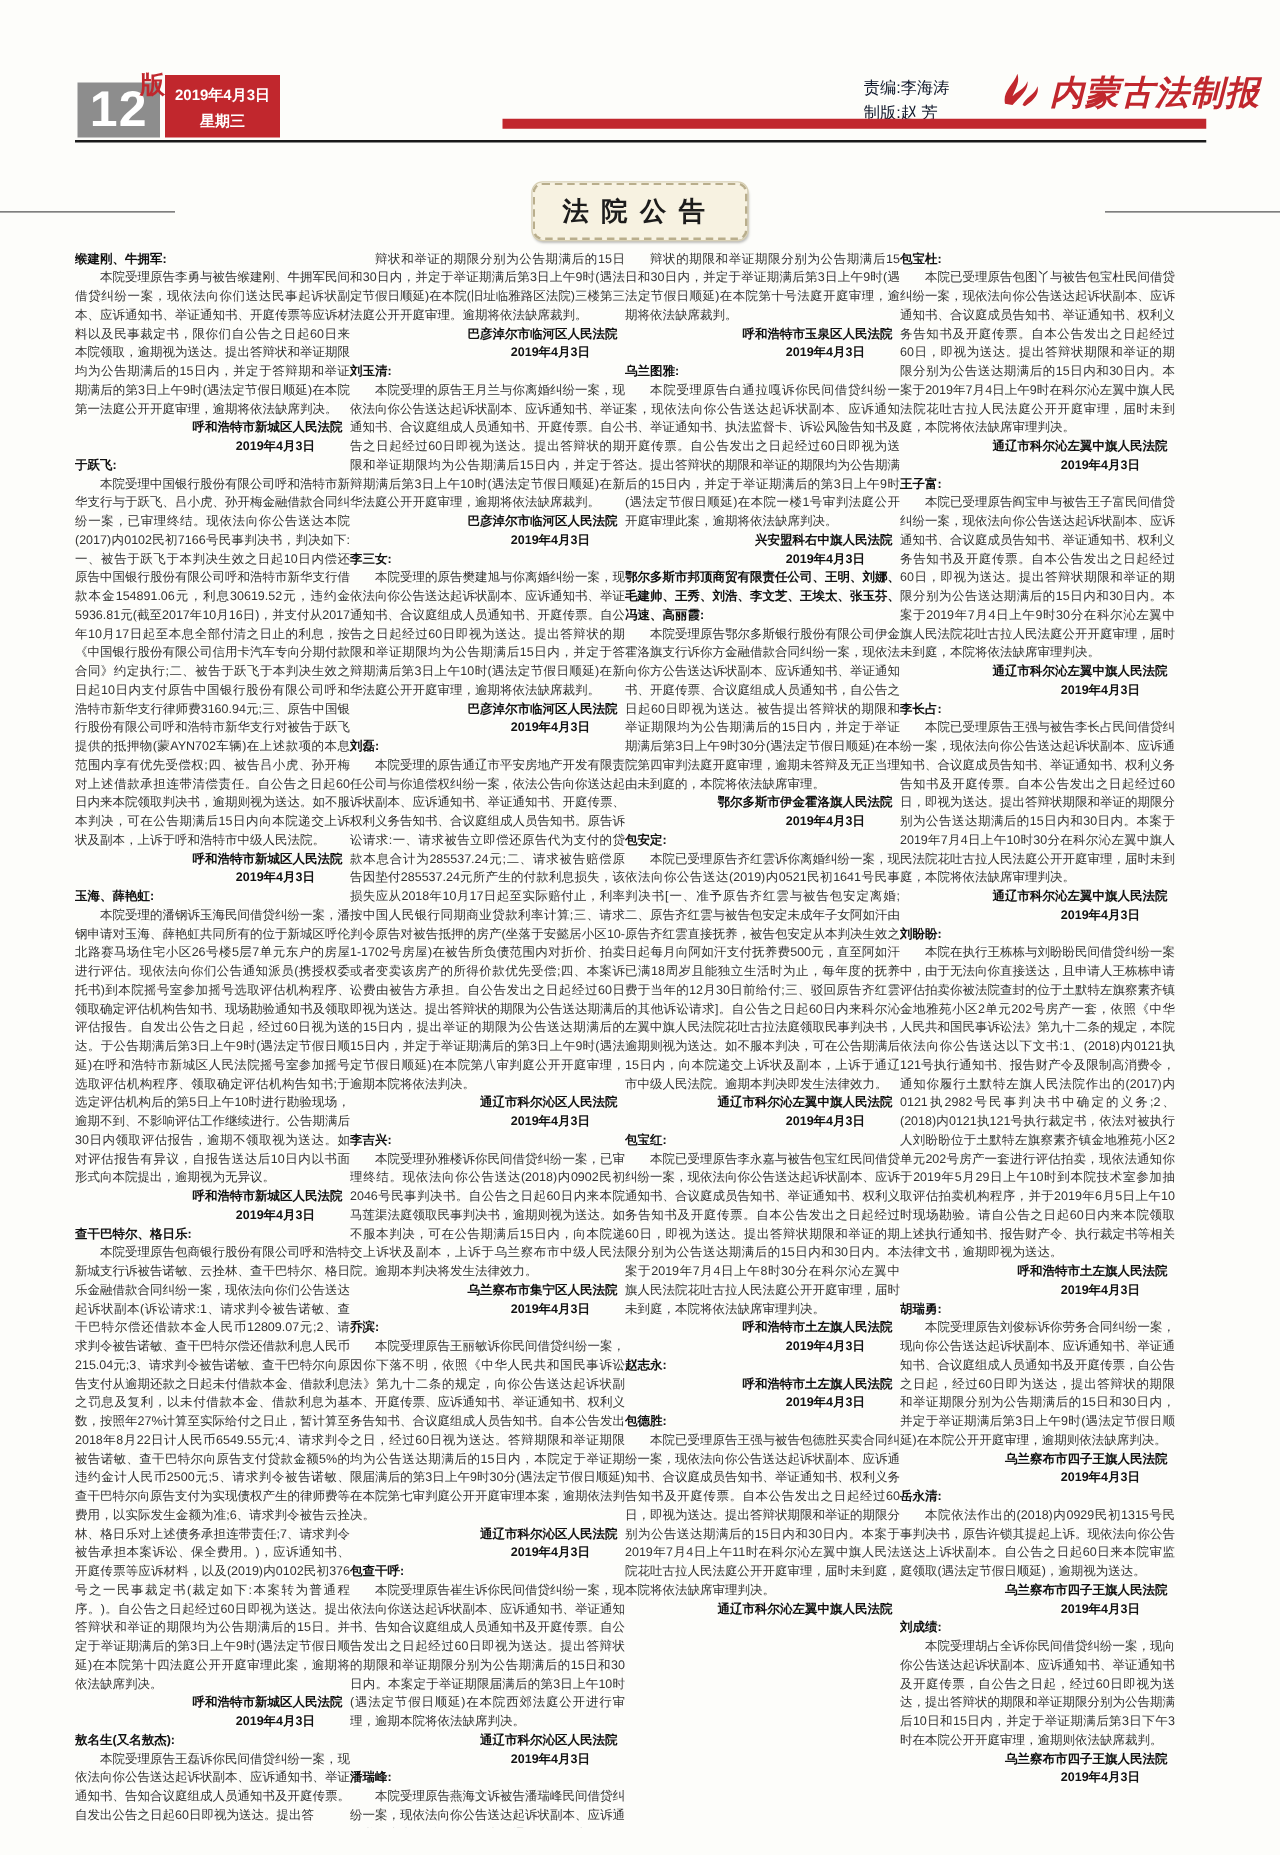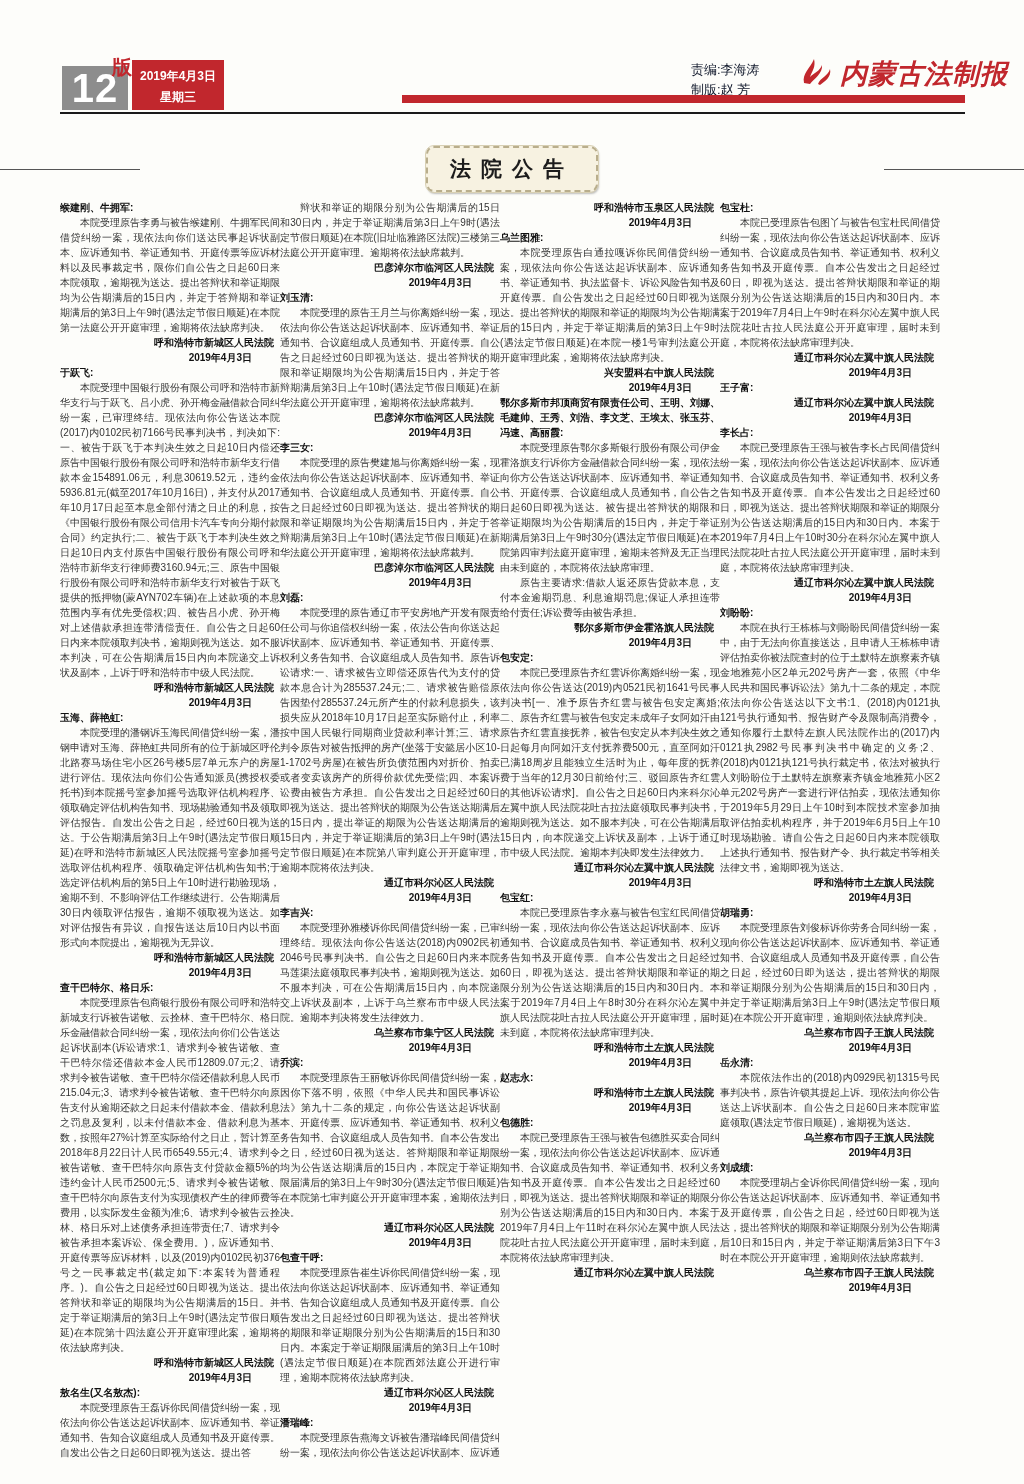--- a/index.html
+++ b/index.html
@@ -145,33 +145,33 @@
           <div class="blk-court">通辽市科尔沁区人民法院</div>
           <div class="blk-date">2019年4月3日</div>
         </div>
         <div class="block">
           <div class="blk-heading">潘瑞峰:</div>
           <div class="blk-para">本院受理原告燕海文诉被告潘瑞峰民间借贷纠纷一案，现依法向你公告送达起诉状副本、应诉通知书、当事人诉讼须知、举证通知书及开庭传票。自公告之日起经过60日即视为送达。提出答</div>
         </div>
       </div>
       <div class="column">
         <div class="block">
+          <div class="blk-para">辩状的期限和举证期限分别为公告期满后15日和30日内，并定于举证期满后第3日上午9时(遇法定节假日顺延)在本院第十号法庭开庭审理，逾期将依法缺席裁判。</div>
           <div class="blk-court">呼和浩特市玉泉区人民法院</div>
           <div class="blk-date">2019年4月3日</div>
         </div>
         <div class="block">
           <div class="blk-heading">乌兰图雅:</div>
           <div class="blk-para">本院受理原告白通拉嘎诉你民间借贷纠纷一案，现依法向你公告送达起诉状副本、应诉通知书、举证通知书、执法监督卡、诉讼风险告知书及开庭传票。自公告发出之日起经过60日即视为送达。提出答辩状的期限和举证的期限均为公告期满后的15日内，并定于举证期满后的第3日上午9时(遇法定节假日顺延)在本院一楼1号审判法庭公开开庭审理此案，逾期将依法缺席判决。</div>
           <div class="blk-court">兴安盟科右中旗人民法院</div>
           <div class="blk-date">2019年4月3日</div>
         </div>
         <div class="block">
           <div class="blk-heading">鄂尔多斯市邦顶商贸有限责任公司、王明、刘娜、毛建帅、王秀、刘浩、李文芝、王埃太、张玉芬、冯速、高丽霞:</div>
           <div class="blk-para">本院受理原告鄂尔多斯银行股份有限公司伊金霍洛旗支行诉你方金融借款合同纠纷一案，现依法向你方公告送达诉状副本、应诉通知书、举证通知书、开庭传票、合议庭组成人员通知书，自公告之日起60日即视为送达。被告提出答辩状的期限和举证期限均为公告期满后的15日内，并定于举证期满后第3日上午9时30分(遇法定节假日顺延)在本院第四审判法庭开庭审理，逾期未答辩及无正当理由未到庭的，本院将依法缺席审理。</div>
-          <div class="blk-para">原告主要请求:借款人返还原告贷款本息，支付本金逾期罚息、利息逾期罚息;保证人承担连带给付责任;诉讼费等由被告承担。</div>
           <div class="blk-court">鄂尔多斯市伊金霍洛旗人民法院</div>
           <div class="blk-date">2019年4月3日</div>
         </div>
         <div class="block">
           <div class="blk-heading">包安定:</div>
           <div class="blk-para">本院已受理原告齐红雲诉你离婚纠纷一案，现依法向你公告送达(2019)内0521民初1641号民事判决书[一、准予原告齐红雲与被告包安定离婚;二、原告齐红雲与被告包安定未成年子女阿如汗由原告齐红雲直接抚养，被告包安定从本判决生效之日起每月向阿如汗支付抚养费500元，直至阿如汗已满18周岁且能独立生活时为止，每年度的抚养费于当年的12月30日前给付;三、驳回原告齐红雲的其他诉讼请求]。自公告之日起60日内来科尔沁左翼中旗人民法院花吐古拉法庭领取民事判决书，逾期则视为送达。如不服本判决，可在公告期满后15日内，向本院递交上诉状及副本，上诉于通辽市中级人民法院。逾期本判决即发生法律效力。</div>
           <div class="blk-court">通辽市科尔沁左翼中旗人民法院</div>
           <div class="blk-date">2019年4月3日</div>
         </div>
         <div class="block">
@@ -193,20 +193,21 @@
       </div>
       <div class="column">
         <div class="block">
           <div class="blk-heading">包宝杜:</div>
           <div class="blk-para">本院已受理原告包图丫与被告包宝杜民间借贷纠纷一案，现依法向你公告送达起诉状副本、应诉通知书、合议庭成员告知书、举证通知书、权利义务告知书及开庭传票。自本公告发出之日起经过60日，即视为送达。提出答辩状期限和举证的期限分别为公告送达期满后的15日内和30日内。本案于2019年7月4日上午9时在科尔沁左翼中旗人民法院花吐古拉人民法庭公开开庭审理，届时未到庭，本院将依法缺席审理判决。</div>
           <div class="blk-court">通辽市科尔沁左翼中旗人民法院</div>
           <div class="blk-date">2019年4月3日</div>
         </div>
         <div class="block">
           <div class="blk-heading">王子富:</div>
+          <div class="blk-para">本院已受理原告阎宝申与被告王子富民间借贷纠纷一案，现依法向你公告送达起诉状副本、应诉通知书、合议庭成员告知书、举证通知书、权利义务告知书及开庭传票。自本公告发出之日起经过60日，即视为送达。提出答辩状期限和举证的期限分别为公告送达期满后的15日内和30日内。本案于2019年7月4日上午9时30分在科尔沁左翼中旗人民法院花吐古拉人民法庭公开开庭审理，届时未到庭，本院将依法缺席审理判决。</div>
           <div class="blk-court">通辽市科尔沁左翼中旗人民法院</div>
           <div class="blk-date">2019年4月3日</div>
         </div>
         <div class="block">
           <div class="blk-heading">李长占:</div>
           <div class="blk-para">本院已受理原告王强与被告李长占民间借贷纠纷一案，现依法向你公告送达起诉状副本、应诉通知书、合议庭成员告知书、举证通知书、权利义务告知书及开庭传票。自本公告发出之日起经过60日，即视为送达。提出答辩状期限和举证的期限分别为公告送达期满后的15日内和30日内。本案于2019年7月4日上午10时30分在科尔沁左翼中旗人民法院花吐古拉人民法庭公开开庭审理，届时未到庭，本院将依法缺席审理判决。</div>
           <div class="blk-court">通辽市科尔沁左翼中旗人民法院</div>
           <div class="blk-date">2019年4月3日</div>
         </div>
         <div class="block">

